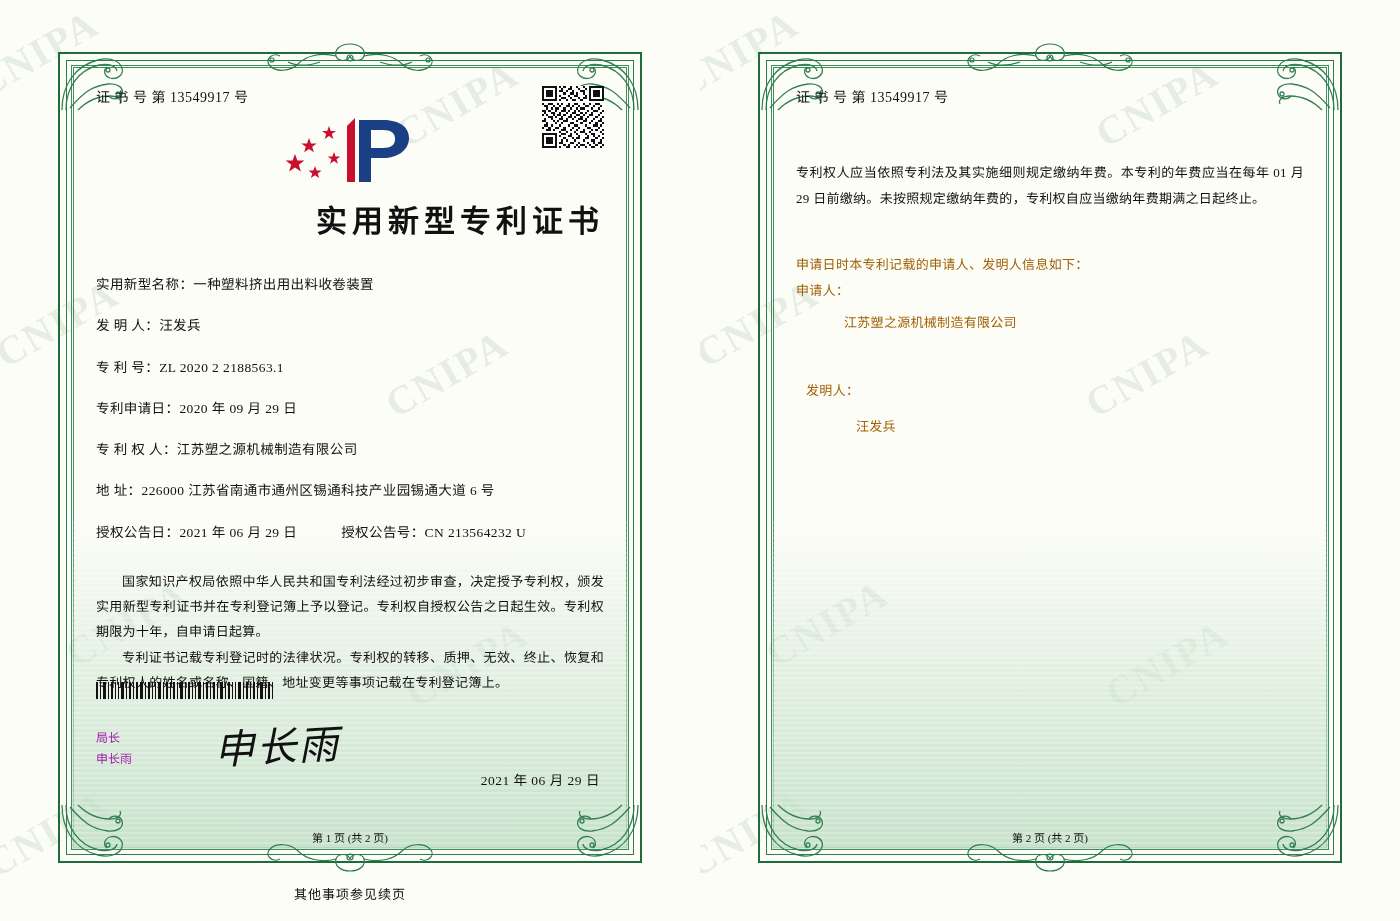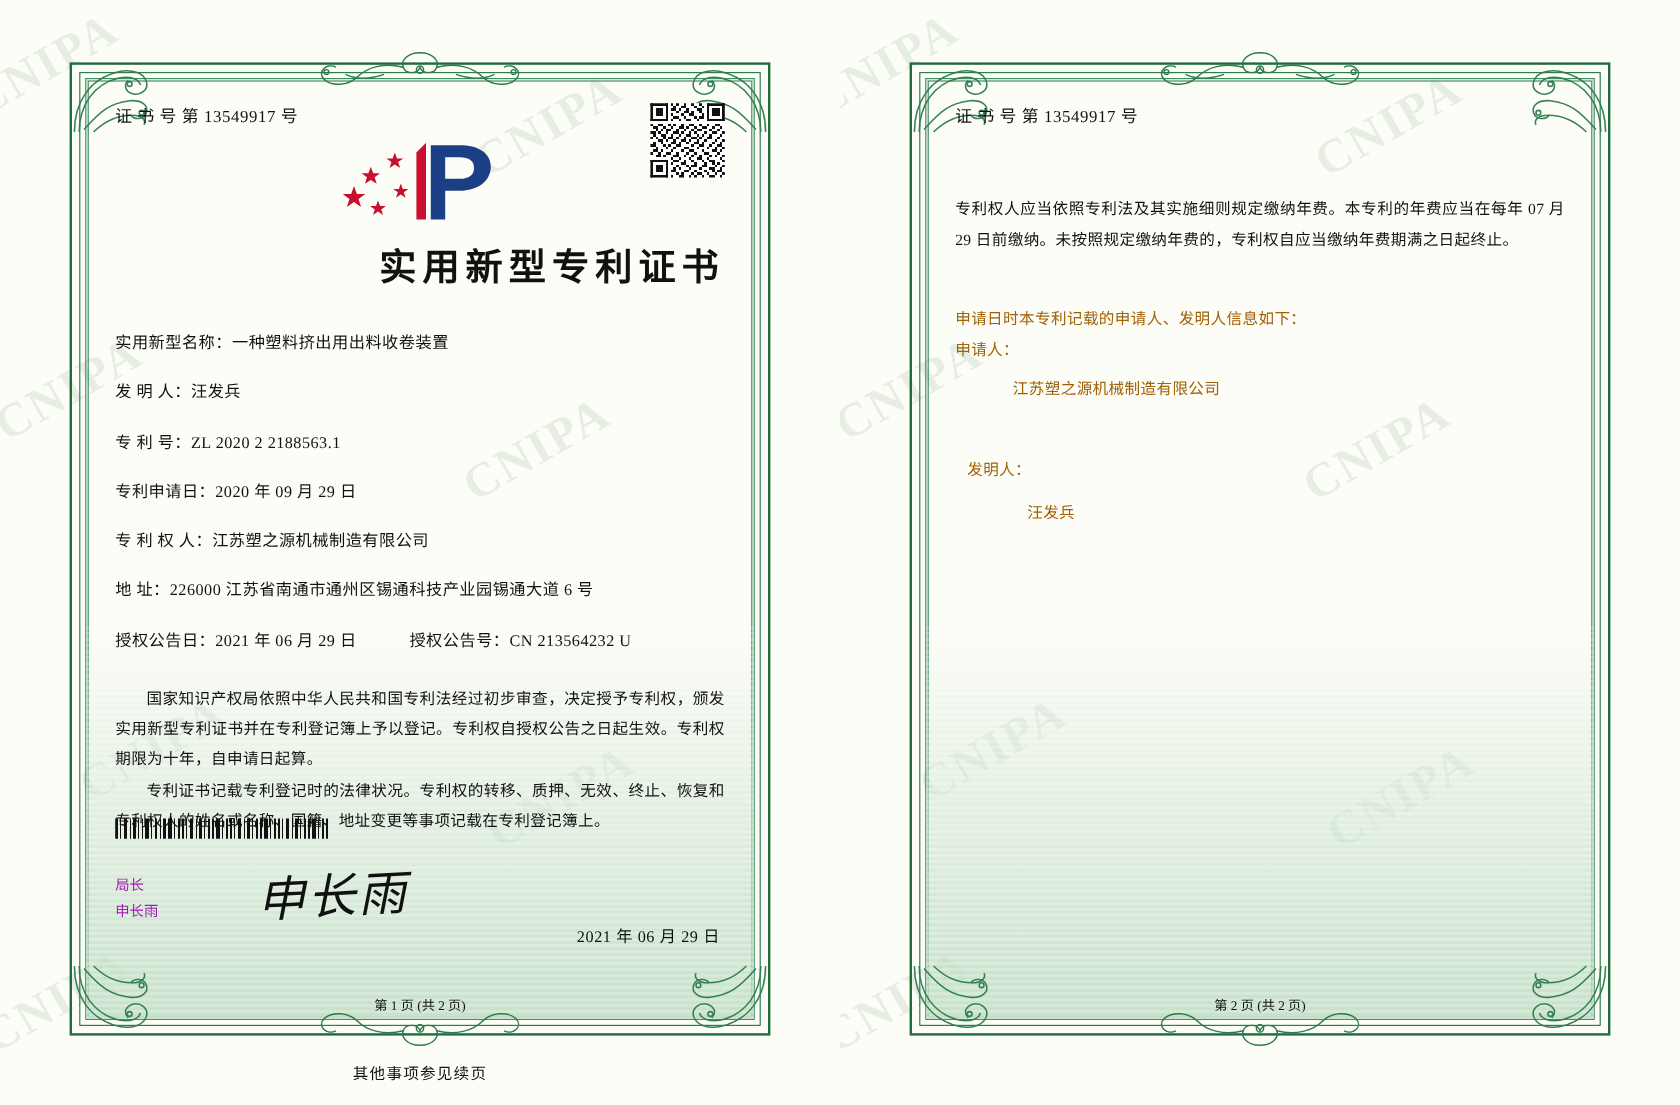--- a/index.html
+++ b/index.html
@@ -768,21 +768,21 @@
         <circle cx="130" cy="18" r="3"></circle>
       </svg>
     </div>
   </div>
 
   <div class="content">
 
     <div class="cert-no">证 书 号 第 13549917 号</div>
 
     <div class="p2-para">
-      <p>专利权人应当依照专利法及其实施细则规定缴纳年费。本专利的年费应当在每年 07 月 29 日前缴纳。未按照规定缴纳年费的，专利权自应当缴纳年费期满之日起终止。</p>
+      <p>专利权人应当依照专利法及其实施细则规定缴纳年费。本专利的年费应当在每年 01 月 29 日前缴纳。未按照规定缴纳年费的，专利权自应当缴纳年费期满之日起终止。</p>
     </div>
 
     <div class="p2-sub">
       <div class="p2-indent1">申请日时本专利记载的申请人、发明人信息如下：</div>
       <div class="p2-indent1">申请人：</div>
       <div class="p2-indent2">江苏塑之源机械制造有限公司</div>
       <div class="p2-gap"></div>
       <div class="p2-inv-label">发明人：</div>
       <div class="p2-inv-name">汪发兵</div>
     </div>

